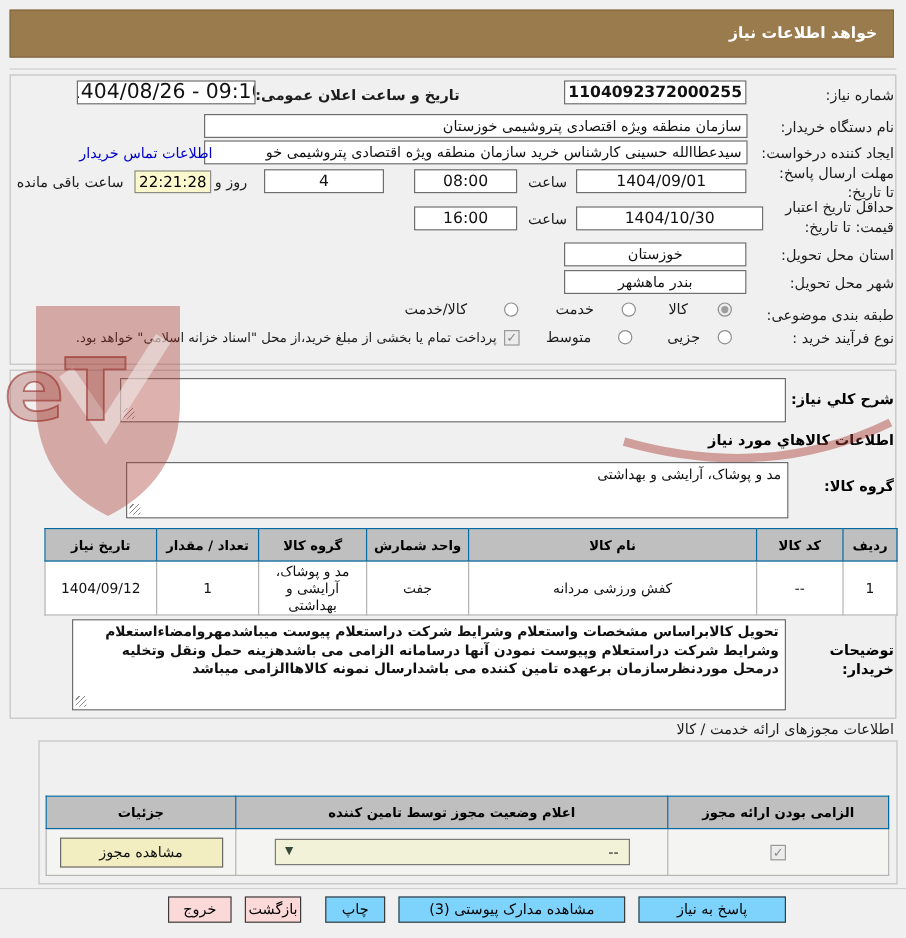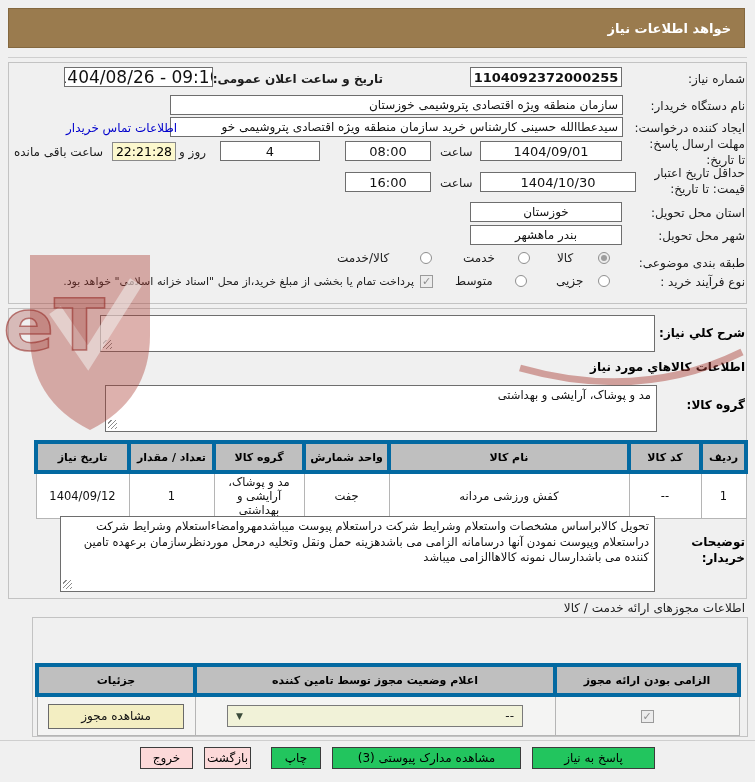--- a/index.html
+++ b/index.html
@@ -31,37 +31,37 @@
   .radio.sel::after{content:"";display:block;width:6px;height:6px;margin:2px;border-radius:50%;background:#9d9d9d;}
   .chk{width:13px;height:13px;border:1px solid #9a9a9a;background:#ececec;box-sizing:border-box;
     color:#8d8d8d;font-size:11px;line-height:11px;text-align:center;}
   .tarea{
     background:#fff;border:1px solid #6e6e6e;box-sizing:border-box;font-size:11.5px;color:#111;
     padding:2px 5px;text-align:right;line-height:1.35;overflow:hidden;
   }
   .grip{position:absolute;left:2px;bottom:2px;width:9px;height:9px;
     background:repeating-linear-gradient(135deg,transparent 0 2px,#8c8c8c 2px 3px);}
   table{border-collapse:collapse;table-layout:fixed;direction:rtl;width:100%;}
-  th{background:#bfbfbf;border:4px solid #0369a1;font-size:11px;font-weight:bold;color:#000;height:26px;text-align:center;padding:0 4px;}
+  th{background:#bfbfbf;border:1px solid #0369a1;font-size:11px;font-weight:bold;color:#000;height:26px;text-align:center;padding:0 4px;}
   td{background:#fff;border:1px solid #b5b5b5;font-size:11.5px;color:#111;text-align:center;vertical-align:middle;padding:1px 2px;}
   .permits-table td{background:#f4f4f3;height:36px;}
   .dropdown{
     width:296px;height:22px;margin:0 auto;background:#f1f2d8;border:1px solid #7a7a7a;box-sizing:border-box;
     display:flex;align-items:center;justify-content:space-between;padding:0 8px;font-size:12px;color:#222;cursor:pointer;
   }
   .dropdown .chev{font-size:9px;color:#3a4a3a;}
   .permit-btn{
     width:136px;height:25px;margin:0 auto;background:#f3eec2;border:1px solid #6a6a6a;box-sizing:border-box;
     display:flex;align-items:center;justify-content:center;font-size:12px;cursor:pointer;
   }
   .btn{
     top:747px;height:22px;border:1px solid #3c3c3c;box-sizing:border-box;display:flex;align-items:center;
     justify-content:center;font-size:12px;color:#000;cursor:pointer;white-space:nowrap;
   }
-  .btn.green{background:#22c55e;}
+  .btn.green{background:#7dd3fc;}
   .btn.pink{background:#fcd9d9;}
   .watermark{pointer-events:none;z-index:40;}
 </style>
 </head>
 <body>
 
 <div class="abs titlebar">خواهد اطلاعات نیاز</div>
 <div class="abs hr" style="left:8px;top:57px;width:739px;"></div>
 
 <div class="abs groupbox" style="left:8px;top:62px;width:737px;height:240px;"></div>
@@ -157,21 +157,21 @@
       <td>جفت</td>
       <td>مد و پوشاک، آرایشی و بهداشتی</td>
       <td>1</td>
       <td class="num">1404/09/12</td>
     </tr>
   </tbody>
     </table>
 </div>
 
 <div class="abs lbl2 bold" style="right:10px;top:535px;width:82px;">توضیحات خریدار:</div>
-<div class="abs tarea" style="left:60px;top:516px;width:595px;height:76px;">
+<div class="abs tarea" style="left:60px;top:516px;width:595px;height:76px;font-weight:bold;">
   <span>تحویل کالابراساس  مشخصات واستعلام وشرایط شرکت دراستعلام پیوست میباشدمهروامضاءاستعلام وشرایط شرکت دراستعلام وپیوست نمودن آنها درسامانه الزامی می باشدهزینه حمل ونقل وتخلیه درمحل موردنظرسازمان برعهده تامین کننده می باشدارسال نمونه کالاهاالزامی میباشد</span>
   <span class="grip"></span>
 </div>
 
 <div class="abs lbl" style="right:10px;top:601px;">اطلاعات مجوزهای ارائه خدمت / کالا</div>
 <div class="abs groupbox" style="left:32px;top:617px;width:714px;height:118px;">
   <div style="margin:45px 6px 0 6px;">
     <table class="permits-table">
       <colgroup>
           <col style="width:184px">
@@ -202,20 +202,20 @@
       </table>
   </div>
 </div>
 
 <div class="abs hr" style="left:0;top:740px;width:755px;"></div>
 
 <div class="abs btn green" style="left:532px;width:123px;">پاسخ به نیاز</div>
 <div class="abs btn green" style="left:332px;width:189px;">مشاهده مدارک پیوستی (3)</div>
 <div class="abs btn green" style="left:271px;width:50px;">چاپ</div>
 <div class="abs btn pink" style="left:204px;width:47px;">بازگشت</div>
-<div class="abs btn pink" style="left:140px;width:53px;">خروج</div>
+<div class="abs btn pink" style="left:140px;width:53px;font-family:Liberation Serif, serif;">خروج</div>
 
 <svg class="abs watermark" style="left:0;top:240px;" width="755" height="210" viewBox="0 0 755 210">
   <path d="M30 15 L150 15 L150 95 Q150 160 90 190 Q30 160 30 95 Z" fill="rgba(169,60,50,0.40)"></path>
   <path d="M55 70 L88 118 L136 42" stroke="rgba(240,238,236,0.55)" stroke-width="14" fill="none"></path>
   <text x="105" y="110" textLength="630" lengthAdjust="spacingAndGlyphs" font-size="72" font-weight="bold" font-family="DejaVu Sans, sans-serif" fill="rgba(160,62,55,0.30)" stroke="rgba(150,45,40,0.60)" stroke-width="1.5">AriaTender.neT</text>
   <path d="M520 128 Q 640 162 742 112" stroke="rgba(169,60,50,0.45)" stroke-width="7" fill="none"></path>
 </svg>
 
 </body></html>

